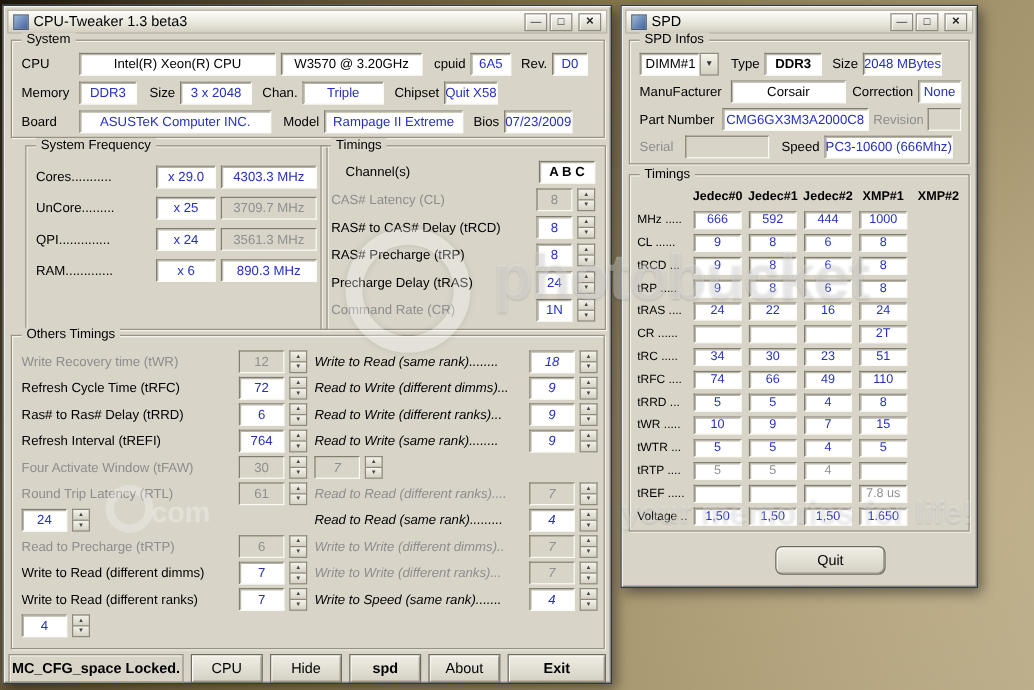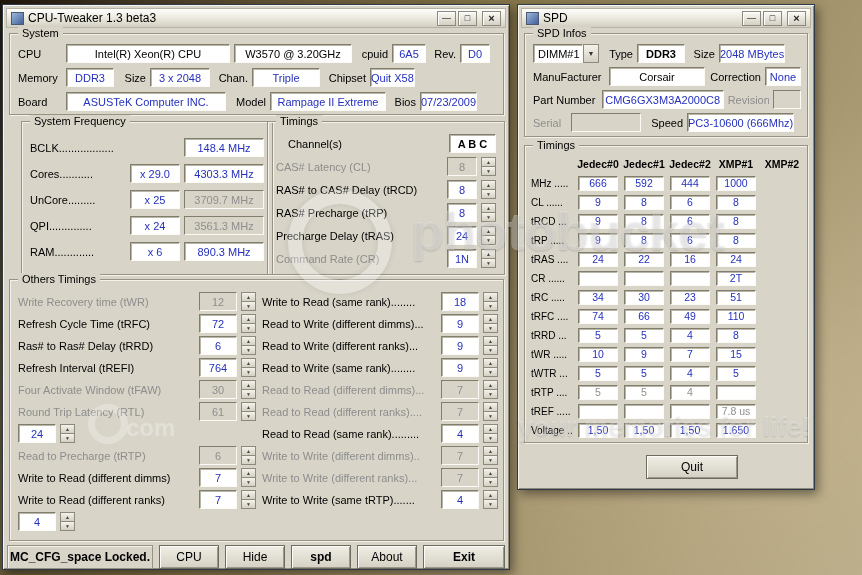--- a/index.html
+++ b/index.html
@@ -117,25 +117,20 @@
           <span class="lbl right" style="width:26px">Bios</span>
           <span class="inset blue grow">07/23/2009</span>
         </div>
       </div>
     </div>
 
     <div class="group" style="left:18px;top:116px;width:252px;height:154px;">
       <span class="legend">System Frequency</span>
       <div class="stack" style="top:16px;gap:7px;">
         <div class="row">
-          <span class="lbl grow">BCLK..................</span>
-          <span style="width:50px"></span>
-          <span class="inset blue" style="width:80px">148.4 MHz</span>
-        </div>
-        <div class="row">
           <span class="lbl grow">Cores...........</span>
           <span class="inset blue" style="width:50px">x 29.0</span>
           <span class="inset blue" style="width:80px">4303.3 MHz</span>
         </div>
         <div class="row">
           <span class="lbl grow">UnCore.........</span>
           <span class="inset blue" style="width:50px">x 25</span>
           <span class="inset dim" style="width:80px">3709.7 MHz</span>
         </div>
         <div class="row">
@@ -287,21 +282,21 @@
         </div>
         <div class="row">
           <span class="inset blue" style="width:38px">4</span>
           <span class="spin">
               <span>▲</span>
               <span>▼</span>
             </span>
         </div>
       </div>
 
-      <div class="stack" style="left:252px;top:12px;width:236px;right:auto;gap:3px;">
+      <div class="stack" style="left:252px;top:12px;width:236px;right:auto;gap:3px;font-style:italic;">
         <div class="row">
           <span class="lbl grow">Write to Read (same rank)........</span>
           <span class="inset blue" style="width:38px">18</span>
           <span class="spin">
               <span>▲</span>
               <span>▼</span>
             </span>
         </div>
         <div class="row">
           <span class="lbl grow">Read to Write (different dimms)...</span>
@@ -321,21 +316,20 @@
         </div>
         <div class="row">
           <span class="lbl grow">Read to Write (same rank)........</span>
           <span class="inset blue" style="width:38px">9</span>
           <span class="spin">
               <span>▲</span>
               <span>▼</span>
             </span>
         </div>
         <div class="row">
-          <span class="lbl grow dim-label">Read to Read (different dimms)...</span>
           <span class="inset dim" style="width:38px">7</span>
           <span class="spin">
               <span>▲</span>
               <span>▼</span>
             </span>
         </div>
         <div class="row">
           <span class="lbl grow dim-label">Read to Read (different ranks)....</span>
           <span class="inset dim" style="width:38px">7</span>
           <span class="spin">
@@ -361,21 +355,21 @@
         </div>
         <div class="row">
           <span class="lbl grow dim-label">Write to Write (different ranks)...</span>
           <span class="inset dim" style="width:38px">7</span>
           <span class="spin">
               <span>▲</span>
               <span>▼</span>
             </span>
         </div>
         <div class="row">
-          <span class="lbl grow">Write to Write (same tRTP).......</span>
+          <span class="lbl grow">Write to Speed (same rank).......</span>
           <span class="inset blue" style="width:38px">4</span>
           <span class="spin">
               <span>▲</span>
               <span>▼</span>
             </span>
         </div>
       </div>
     </div>
 
     <div class="statusbox" style="left:4px;top:540px;width:146px;height:24px;">MC_CFG_space Locked.</div>
@@ -662,21 +656,21 @@
               <span class="inset sm blue">1,50</span>
             </span>
           <span class="cell">
               <span class="inset sm blue">1.650</span>
             </span>
           <span class="cell"></span>
         </div>
       </div>
     </div>
 
-    <div class="btn" style="left:128px;top:450px;width:92px;height:24px;">Quit</div>
+    <div class="btn" style="left:128px;top:450px;width:92px;height:24px;border-radius:6px;">Quit</div>
   </div>
 
   <div id="wm">
     <div class="wm-ring"></div>
     <div class="wm-ring2"></div>
     <div class="wm-brand">photobucket</div>
     <div class="wm-frag">com</div>
     <div class="wm-tag">your memories for life!</div>
   </div>
 

